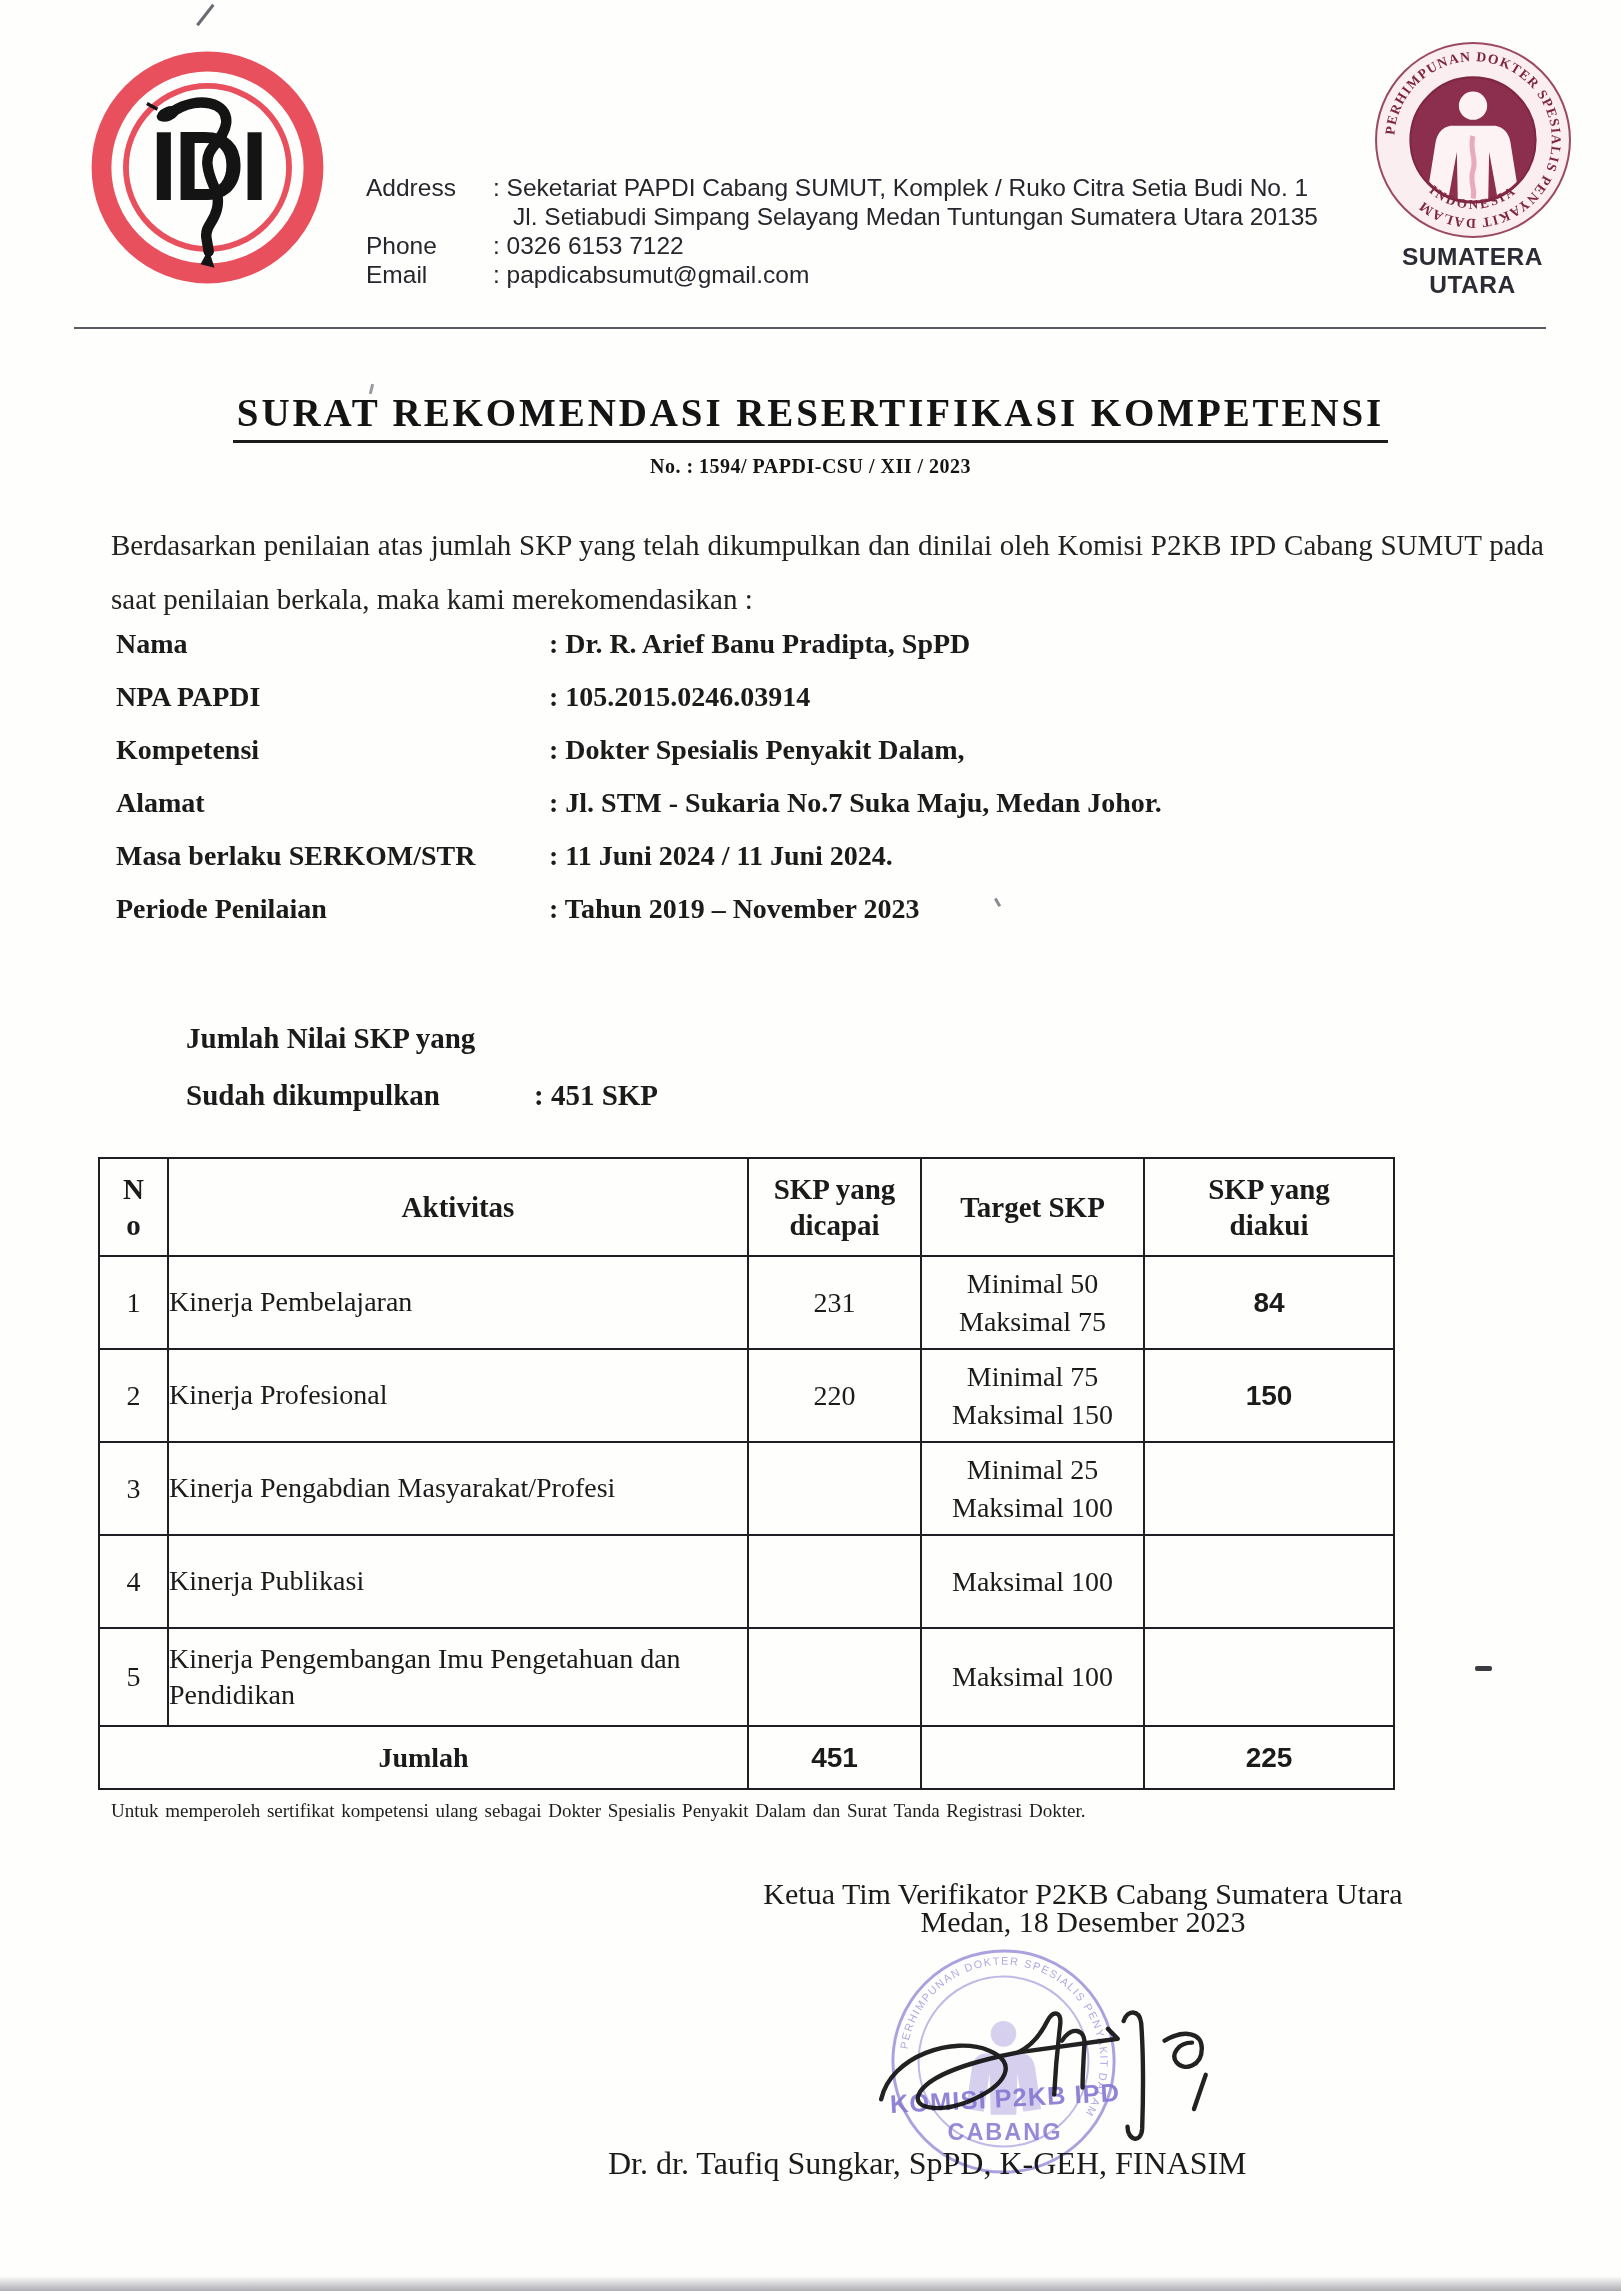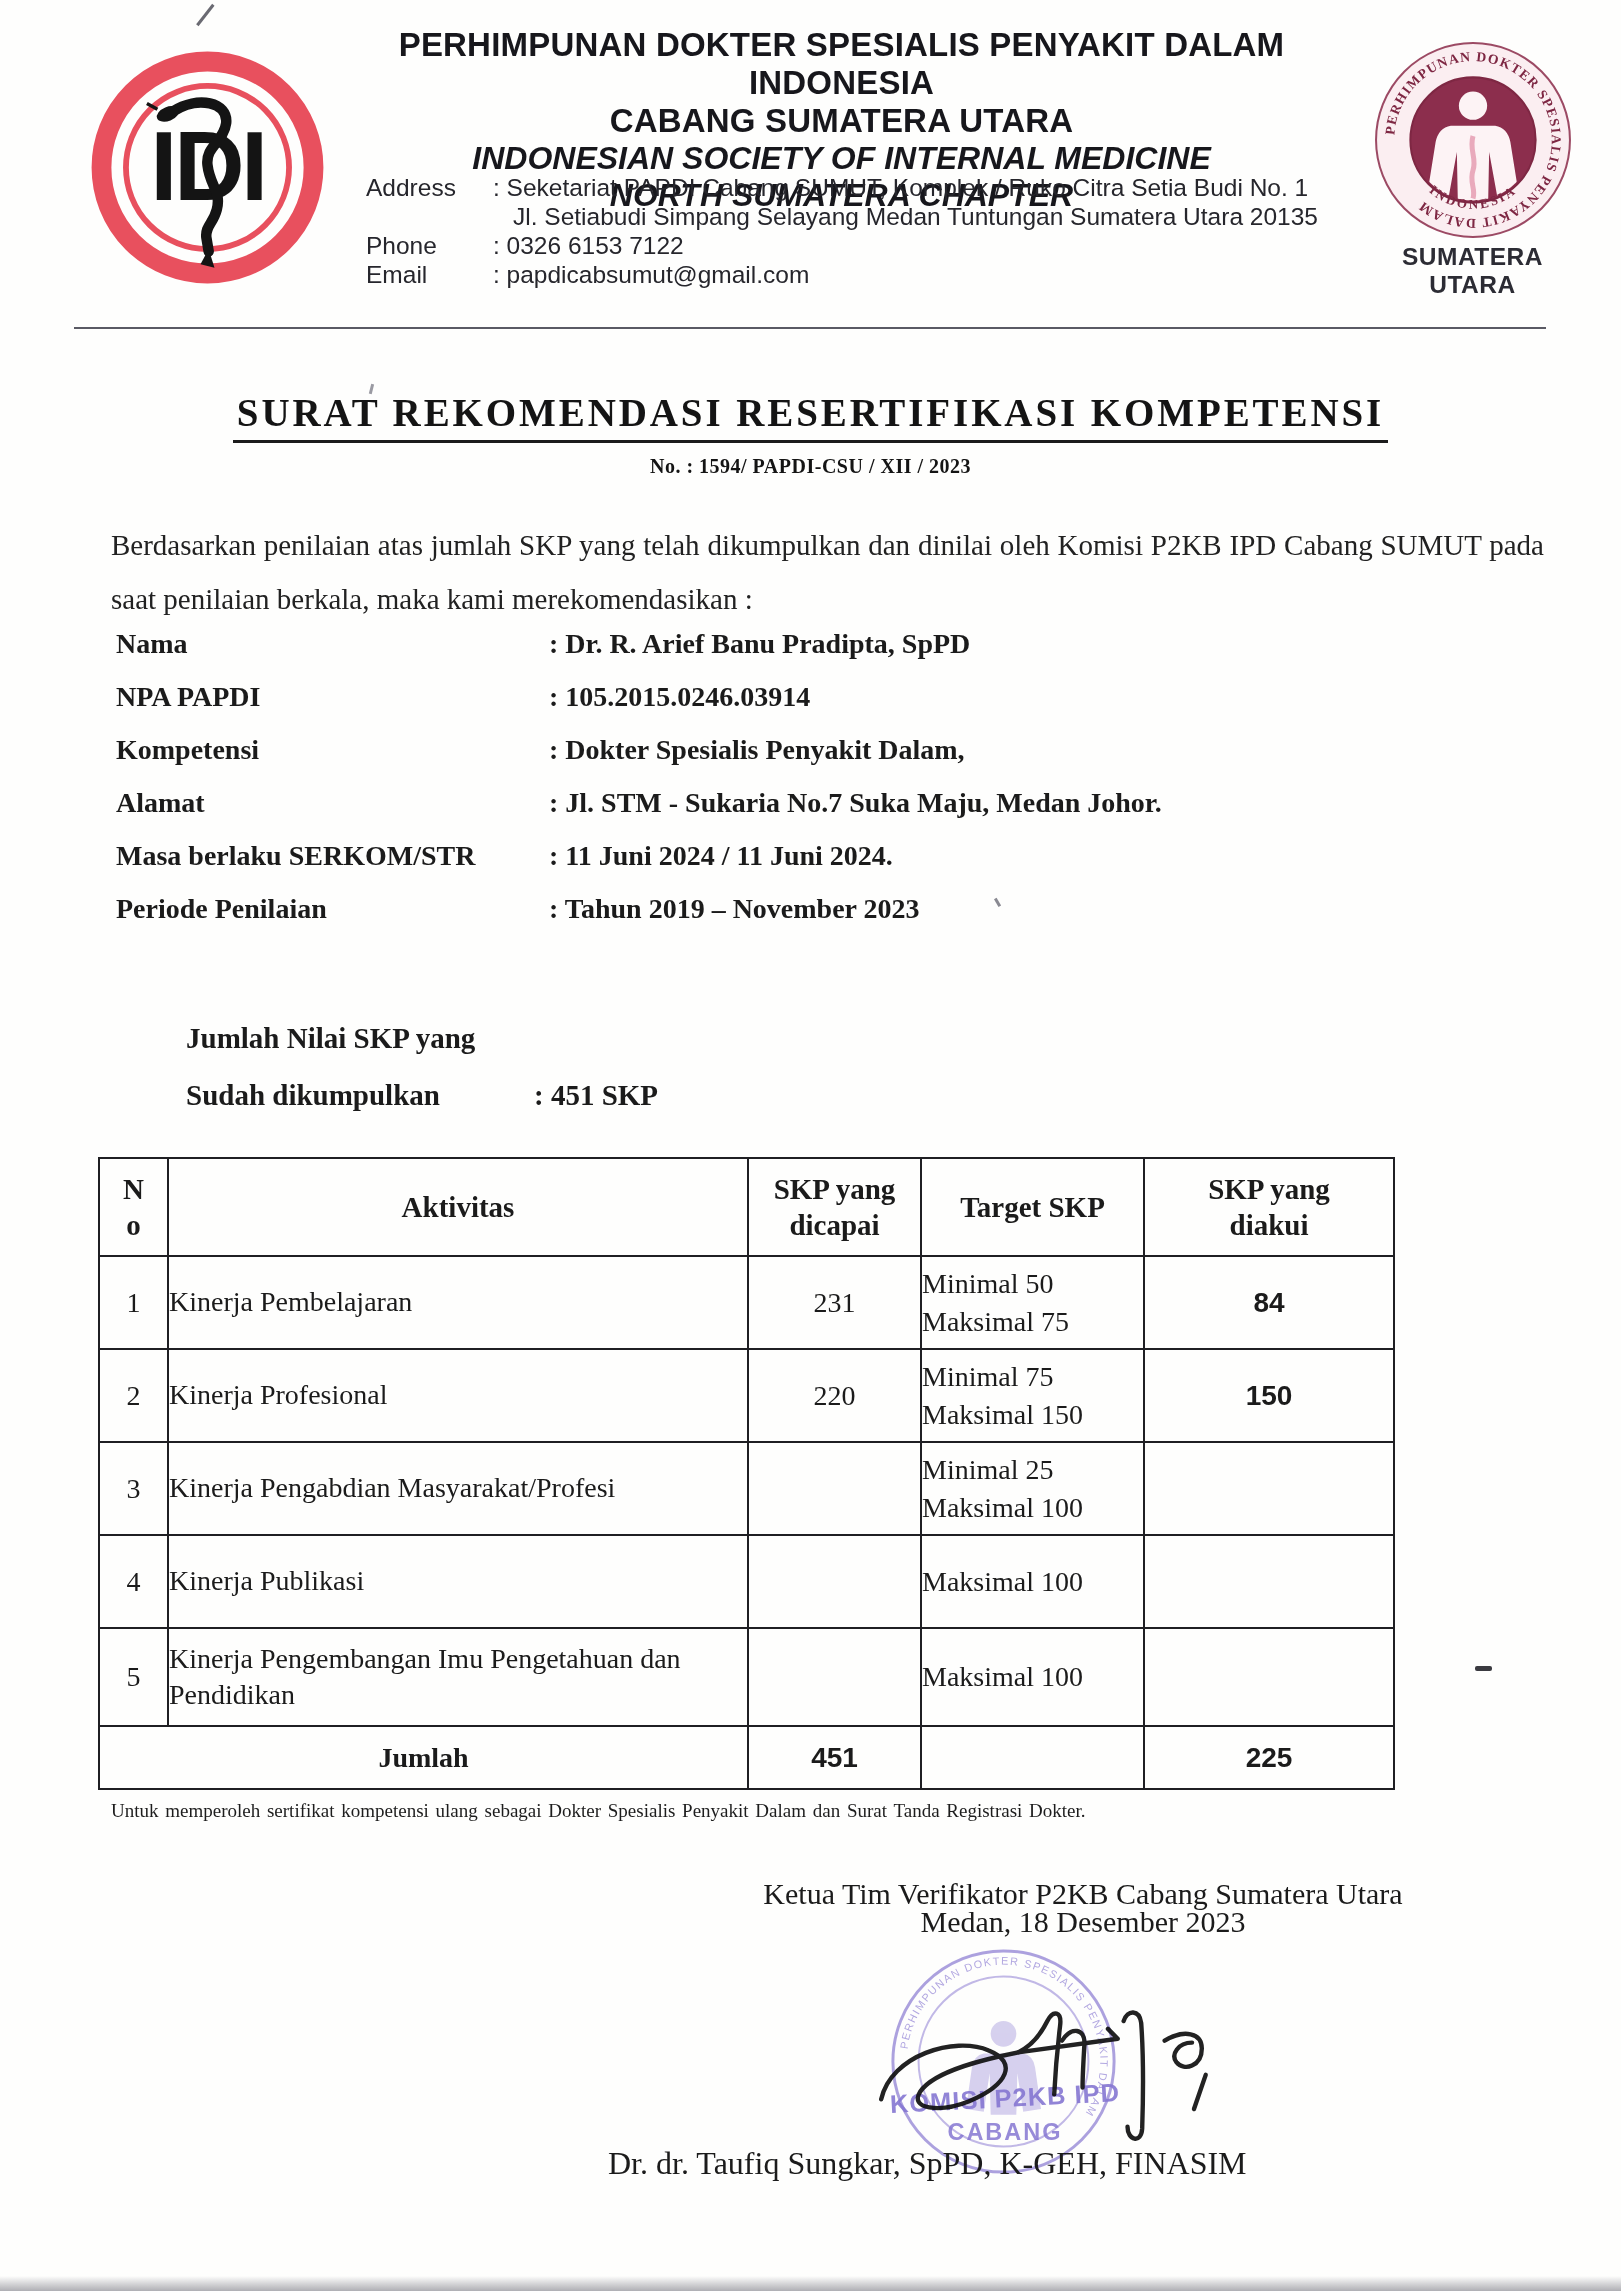--- a/index.html
+++ b/index.html
@@ -50,21 +50,21 @@
   .skp-table th{font-size:29px;font-weight:bold;text-align:center;line-height:1.25;}
   .skp-table td{font-size:28px;}
   .pre{white-space:pre-line;}
   .h-row{height:98px;}
   .r-std{height:93px;}
   .r-tall{height:98px;}
   .f-row{height:63px;}
   .c-no{text-align:center;}
   .c-akt{text-align:left;padding-left:21.6px;line-height:1.3;}
   .c-num{text-align:center;}
-  .c-target{text-align:left;padding-left:17.6px;line-height:1.35;}
+  .c-target{text-align:center;padding-left:17.6px;line-height:1.35;}
   .c-bold{font-family:"Liberation Sans", sans-serif;font-weight:bold;font-size:26.5px;text-align:center;}
   .c-jumlah{text-align:center;font-weight:bold;font-size:30px;}
   
   .closing{position:absolute;left:111px;top:1776px;width:1433px;
     font-size:19px;line-height:69px;text-align:justify;word-spacing:2px;color:#1d1d1d;}
   
   .sig-date{position:absolute;left:686px;top:1905px;width:794px;text-align:center;font-size:30px;z-index:3;}
   .sig-role{position:absolute;left:627px;top:1877px;width:912px;text-align:center;font-size:30px;z-index:3;}
   .sig-name{position:absolute;left:608px;top:2145px;width:941px;text-align:left;font-size:32px;z-index:3;}
   .stamp{position:absolute;left:885px;top:1943px;width:237px;height:237px;z-index:1;opacity:.88;}
@@ -93,26 +93,20 @@
     <circle cx="100" cy="100" r="70" fill="none" stroke="#e8505e" stroke-width="5"></circle>
     <text x="100" y="128" text-anchor="middle" font-family="Liberation Sans, sans-serif" font-weight="bold" font-size="84" letter-spacing="-3" fill="#141414">IDI</text>
     <g>
       <path d="M70,52 C92,38 118,44 116,62 C114,78 98,82 100,98 C102,116 112,120 108,136 C105,148 98,150 99,160 L101,172" stroke="#141414" stroke-width="9" fill="none" stroke-linecap="round"></path>
       <ellipse cx="66" cy="54" rx="10" ry="6" fill="#141414" transform="rotate(-22 66 54)"></ellipse>
       <path d="M57,50 l-9,-5" stroke="#141414" stroke-width="3"></path>
       <path d="M101,170 l5,16 l-12,-3 z" fill="#141414"></path>
     </g>
   </svg>
 
-  <div class="org-block">
-    <div class="org-l1">PERHIMPUNAN DOKTER SPESIALIS PENYAKIT DALAM INDONESIA</div>
-    <div class="org-l2">CABANG SUMATERA UTARA</div>
-    <div class="org-l3">INDONESIAN SOCIETY OF INTERNAL MEDICINE</div>
-    <div class="org-l4">NORTH SUMATERA CHAPTER</div>
-  </div>
 
   <div class="contact">
     <div class="contact-row">
       <span class="contact-label">Address</span>
       <span>: Seketariat PAPDI Cabang SUMUT, Komplek / Ruko Citra Setia Budi No. 1</span>
     </div>
     <div class="contact-cont">Jl. Setiabudi Simpang Selayang Medan Tuntungan Sumatera Utara 20135</div>
     <div class="contact-row">
       <span class="contact-label">Phone</span>
       <span>: 0326 6153 7122</span>

